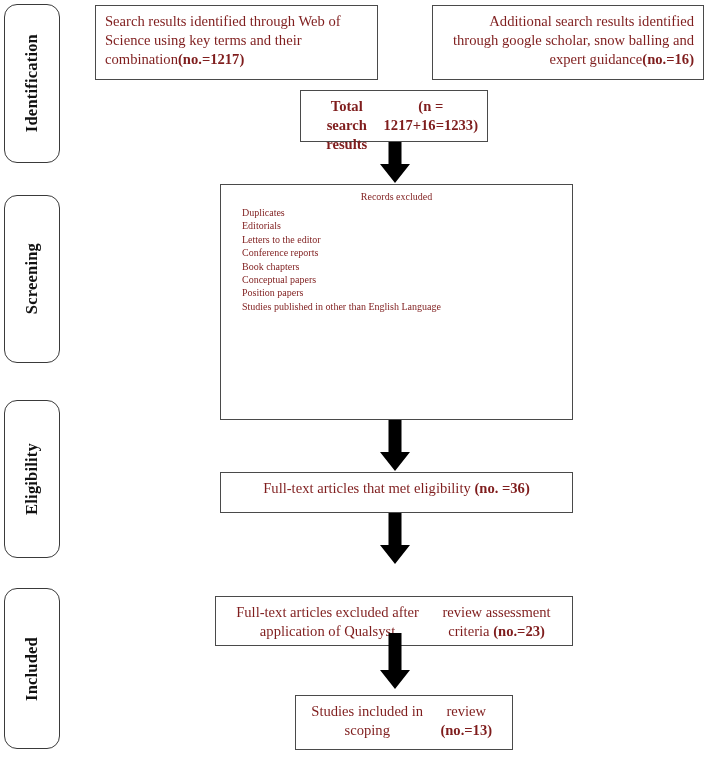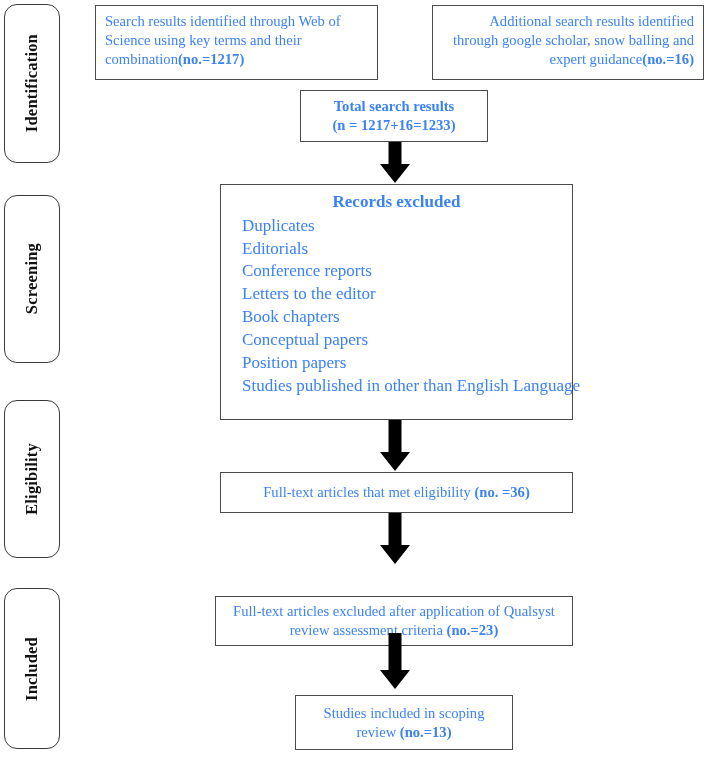--- a/index.html
+++ b/index.html
@@ -47,39 +47,39 @@
 
   
   .fbox {
     position: absolute;
     box-sizing: border-box;
     border: 1.6px solid #4a4a4a;
     background: #ffffff;
     padding: 6px 9px;
     font-size: 14.6px;
     line-height: 1.30;
-    color: #3b82f6;
+    color: #7f1d1d;
   }
   .fbox.center { text-align: center; }
   .fbox.vcenter {
     display: flex;
-    flex-direction: column;
+    flex-direction: row;
     justify-content: center;
   }
   .fbox b, .bold { font-weight: bold; }
 
   .box-title {
     text-align: center;
-    font-weight: bold;
-    font-size: 17px;
+    font-weight: normal;
+    font-size: 10px;
     line-height: 1.28;
   }
   .excl-list {
     margin: 2px 0 0 12px;
-    font-size: 17px;
+    font-size: 10px;
     line-height: 1.345;
   }
   .excl-list div { white-space: nowrap; }
 
   
   .arrow {
     position: absolute;
     display: block;
   }
   .arrow svg { display: block; }
@@ -122,22 +122,22 @@
     <svg width="32" height="42" viewBox="0 0 32 42" aria-hidden="true">
       <polygon points="9.5,0 22.5,0 22.5,22 31,22 16,41 1,22 9.5,22" fill="#000000"></polygon>
     </svg>
   </div>
 
   <div class="fbox" style="left:220px; top:184px; width:353px; height:236px;">
     <div class="box-title">Records excluded</div>
     <div class="excl-list">
       <div>Duplicates</div>
       <div>Editorials</div>
+      <div>Letters to the editor</div>
       <div>Conference reports</div>
-      <div>Letters to the editor</div>
       <div>Book chapters</div>
       <div>Conceptual papers</div>
       <div>Position papers</div>
       <div>Studies published in other than English Language</div>
     </div>
   </div>
 
   <div class="arrow" style="left:379px; top:420px;">
     <svg width="32" height="52" viewBox="0 0 32 52" aria-hidden="true">
       <polygon points="9.5,0 22.5,0 22.5,32 31,32 16,51 1,32 9.5,32" fill="#000000"></polygon>

